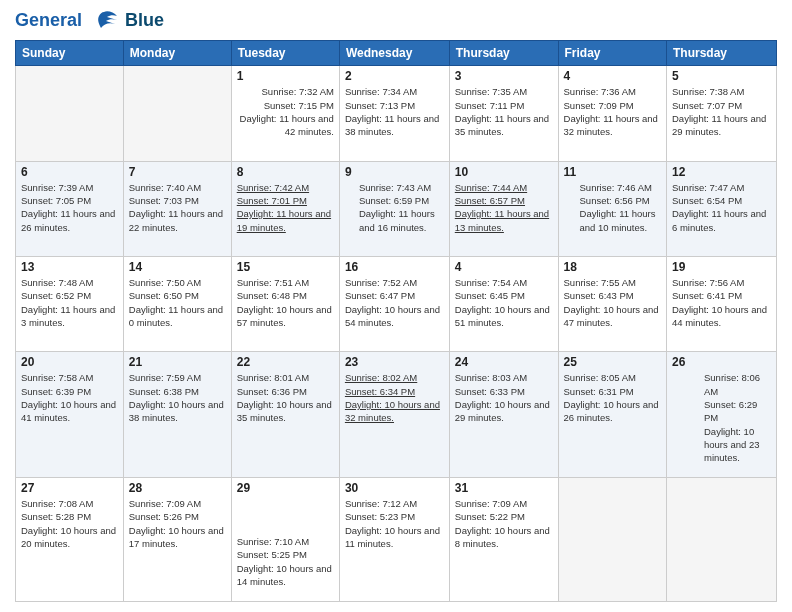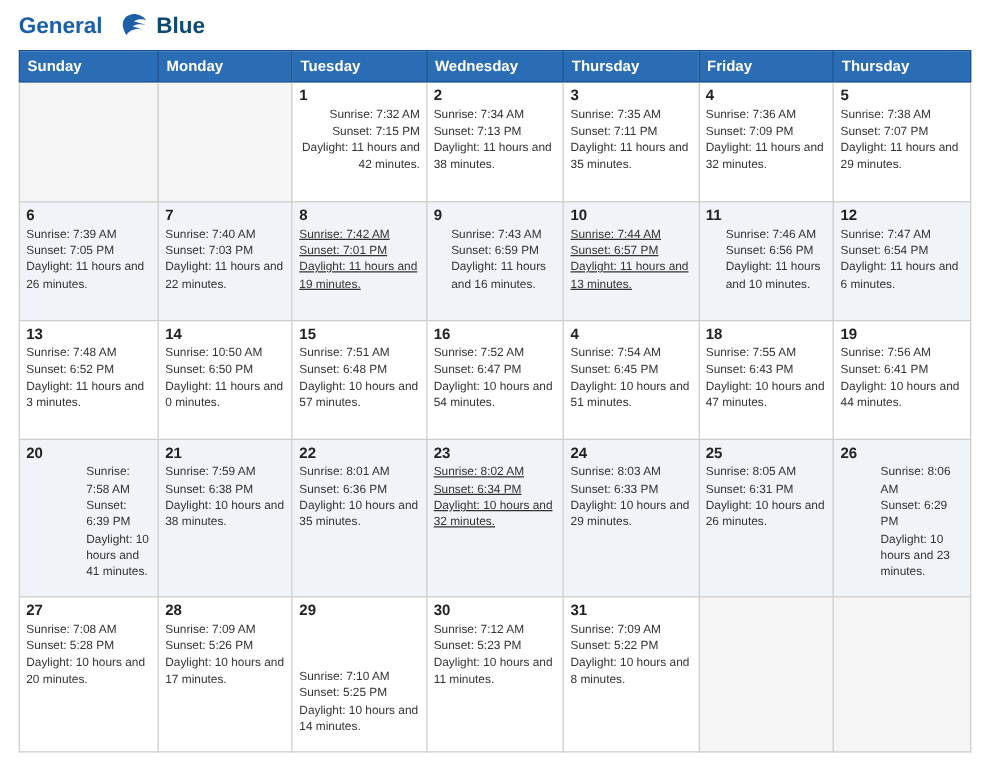--- a/index.html
+++ b/index.html
@@ -205,21 +205,21 @@
         </tr>
         <tr class="cal-row-3">
           <td>
             <div class="day-num">13</div>
             <div class="day-info" style="white-space: pre-line;">Sunrise: 7:48 AM
 Sunset: 6:52 PM
 Daylight: 11 hours and 3 minutes.</div>
           </td>
           <td>
             <div class="day-num">14</div>
-            <div class="day-info" style="white-space: pre-line;">Sunrise: 10:50 AM
+            <div class="day-info" style="white-space: pre-line;">Sunrise: 7:50 AM
 Sunset: 6:50 PM
 Daylight: 11 hours and 0 minutes.</div>
           </td>
           <td>
             <div class="day-num">15</div>
             <div class="day-info" style="white-space: pre-line;">Sunrise: 7:51 AM
 Sunset: 6:48 PM
 Daylight: 10 hours and 57 minutes.</div>
           </td>
           <td>
@@ -243,21 +243,21 @@
           <td>
             <div class="day-num">19</div>
             <div class="day-info" style="white-space: pre-line;">Sunrise: 7:56 AM
 Sunset: 6:41 PM
 Daylight: 10 hours and 44 minutes.</div>
           </td>
         </tr>
         <tr class="cal-row-4">
           <td>
             <div class="day-num">20</div>
-            <div class="day-info" style="white-space: pre-line; margin-left: 48px;">Sunrise: 7:58 AM
+            <div class="day-info" style="white-space: pre-line;">Sunrise: 7:58 AM
 Sunset: 6:39 PM
 Daylight: 10 hours and 41 minutes.</div>
           </td>
           <td>
             <div class="day-num">21</div>
             <div class="day-info" style="white-space: pre-line;">Sunrise: 7:59 AM
 Sunset: 6:38 PM
 Daylight: 10 hours and 38 minutes.</div>
           </td>
           <td>

